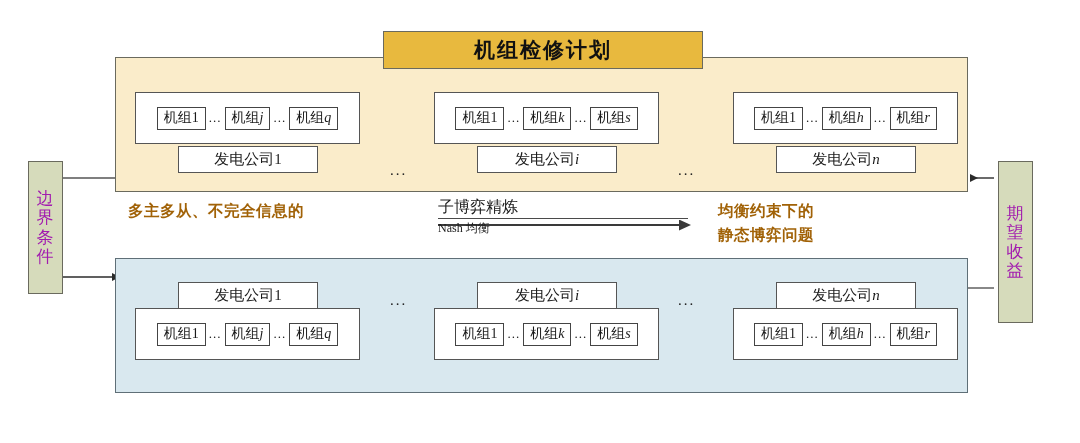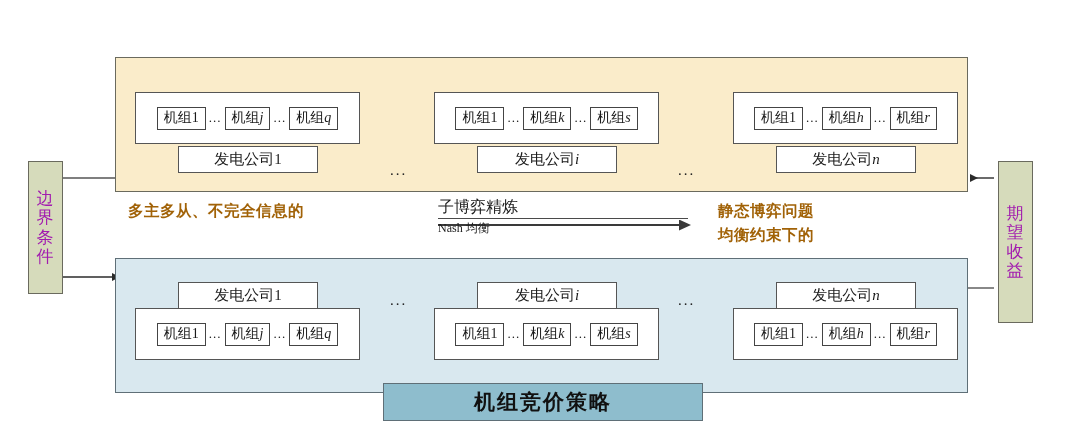--- a/index.html
+++ b/index.html
@@ -258,34 +258,35 @@
     <span class="unit"><span>机组</span><span class="idx">r</span></span>
   </div>
   <div class="company-label" style="left:776px; top:146px; width:140px; height:27px;">
     <span>发电公司</span>
       <span class="idx">n</span>
   </div>
 
   <div class="panel-dots" style="left:390px; top:162px;">...</div>
   <div class="panel-dots" style="left:678px; top:162px;">...</div>
 
+  <div class="banner" id="top-banner">机组检修计划</div>
 
   <div class="red-note" id="note-left">
     <div>多主多从、不完全信息的</div>
   </div>
 
   <div class="nash-block">
     <div class="nash-top">子博弈精炼</div>
     <div class="nash-rule"></div>
     <div class="nash-bottom">Nash 均衡</div>
   </div>
 
   <div class="red-note" id="note-right">
+    <div>均衡约束下的</div>
     <div>静态博弈问题</div>
-    <div>均衡约束下的</div>
   </div>
 
   <div class="panel" id="bottom-panel"></div>
 
   <div class="company-label" style="left:178px; top:282px; width:140px; height:27px;">
     <span>发电公司</span>
       <span class="idx idx1">1</span>
   </div>
   <div class="unit-row g1" style="top:308px; height:52px;">
     <span class="unit"><span>机组</span><span class="idx idx1">1</span></span>
@@ -315,15 +316,14 @@
     <span class="unit"><span>机组</span><span class="idx idx1">1</span></span>
     <span class="dots-inline">...</span>
     <span class="unit"><span>机组</span><span class="idx">h</span></span>
     <span class="dots-inline">...</span>
     <span class="unit"><span>机组</span><span class="idx">r</span></span>
   </div>
 
   <div class="panel-dots" style="left:390px; top:292px;">...</div>
   <div class="panel-dots" style="left:678px; top:292px;">...</div>
 
-  <div class="banner" id="bottom-banner">机组竞价策略</div>
 
 </div>
 
 </body></html>

